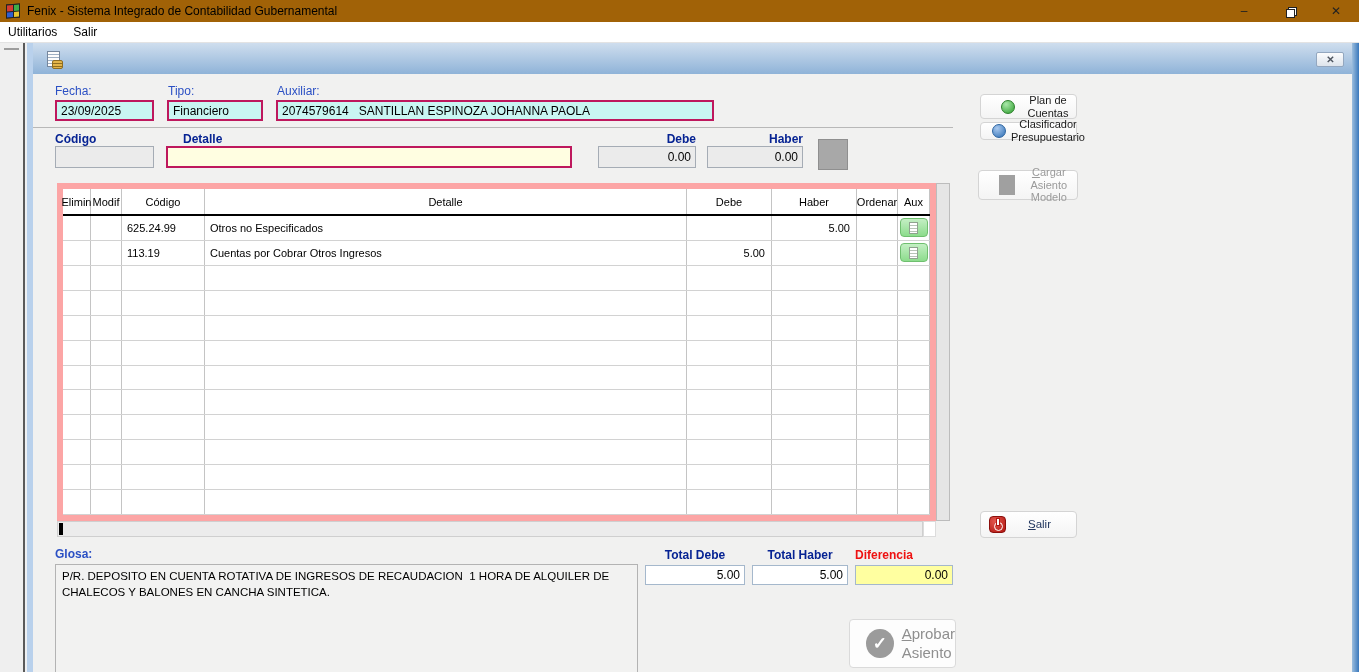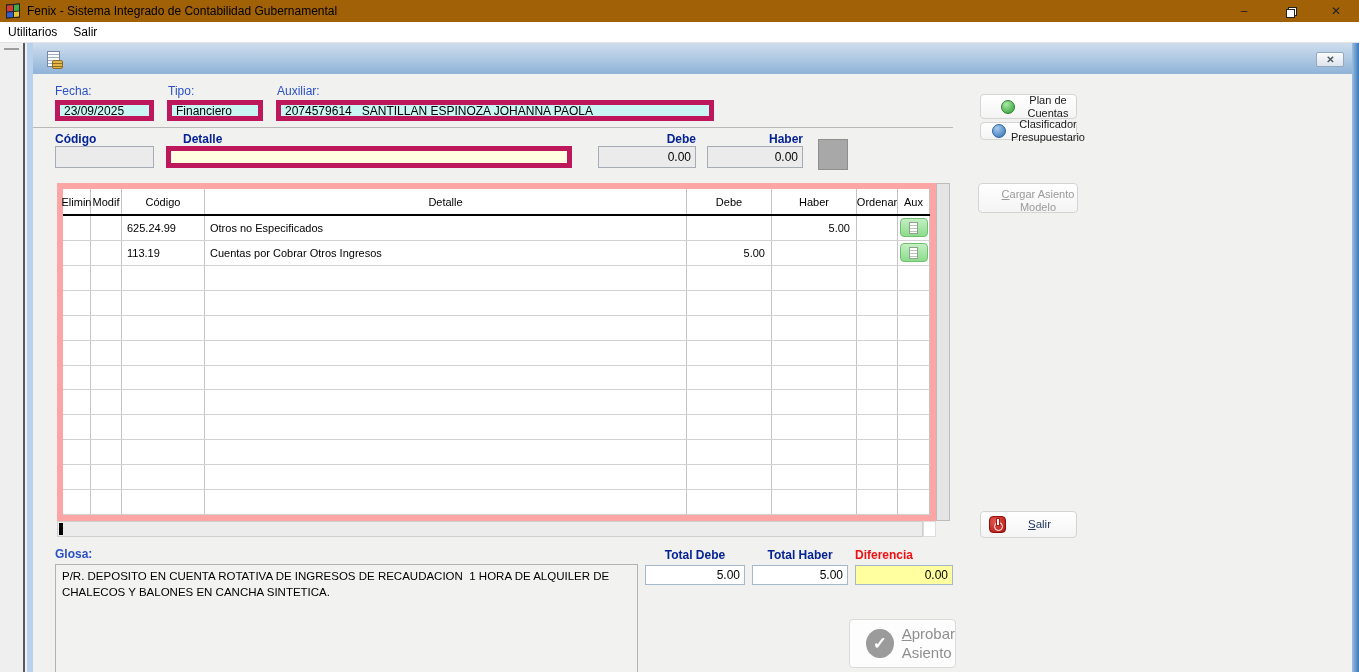--- a/index.html
+++ b/index.html
@@ -32,21 +32,21 @@
   .child-titlebar { position:absolute; left:0; top:0; width:100%; height:31px; background:linear-gradient(#cfdeee,#8fb3d8); display:flex; align-items:center; }
   .doc-icon { position:relative; width:13px; height:16px; margin-left:14px; background:repeating-linear-gradient(#fdfdfd 0 2px,#9fb0c4 2px 3px); border:1px solid #76879d; }
   .doc-icon::after { content:""; position:absolute; right:-4px; bottom:-3px; width:9px; height:7px; background:repeating-linear-gradient(#e3b54a 0 2px,#8f6d20 2px 3px); border:1px solid #8f6d20; border-radius:2px; }
   .child-close { position:absolute; right:8px; top:9px; width:28px; height:15px; background:linear-gradient(#fbfcfd,#dde4ec); border:1px solid #93a7bf; border-radius:2px; display:flex; align-items:center; justify-content:center; font-size:10px; font-weight:bold; color:#4d5560; letter-spacing:-1px; }
 
   
   .abs { position:absolute; }
   .lbl-blue { font-size:12px; color:#2b50c4; }
   .lbl-navy { font-size:12px; font-weight:bold; color:#062393; }
   .lbl-red  { font-size:12px; font-weight:bold; color:#ee1111; }
-  .field { border:5px solid #be185d; font-size:12px; color:#000; display:flex; align-items:center; padding:0 4px; white-space:pre; overflow:hidden; }
+  .field { border:2px solid #be185d; font-size:12px; color:#000; display:flex; align-items:center; padding:0 4px; white-space:pre; overflow:hidden; }
   .cyan { background:#c9f6f2; }
   .ivory { background:#fffee1; }
   .grayfld { background:#ebebeb; border:1px solid #a5acb5; }
   .num { justify-content:flex-end; }
   .sep-line { height:1px; background:#b8b8b8; }
   .gray-square-btn { background:#a8a8a8; border:1px solid #8f8f8f; }
 
   
   .table { position:absolute; left:57px; top:183px; width:879px; height:338px; background:#fff; border:6px solid #fca5a5; display:flex; flex-direction:column; }
   .thead { display:grid; grid-template-columns:28px 31px 83px 482px 85px 85px 41px 1fr; height:27px; border-bottom:2px solid #000; }
@@ -313,21 +313,21 @@
   </div>
 
   <div class="side-btn" style="left:980px;top:94px;width:97px;height:25px;">
     <span class="sphere green"></span>
     <span>Plan de Cuentas</span>
   </div>
   <div class="side-btn" style="left:980px;top:122px;width:97px;height:18px;">
     <span class="sphere blue"></span>
     <span><span>Clasificador</span><br><span>Presupuestario</span></span>
   </div>
-  <div class="side-btn" style="left:978px;top:183px;width:100px;height:30px;gap:6px;flex-direction:column;">
+  <div class="side-btn" style="left:978px;top:170px;width:100px;height:30px;gap:6px;">
     <span class="gray-sq" style="width:20px;height:20px;background:#a0a0a0;"></span>
     <span class="dim-text"><u>C</u><span>argar Asiento</span><br><span>Modelo</span></span>
   </div>
   <div class="side-btn" style="left:980px;top:511px;width:97px;height:27px;justify-content:flex-start;padding-left:8px;gap:22px;">
     <span class="power-icon"></span>
     <span class="salir-text"><u>S</u><span>alir</span></span>
   </div>
 
 </div>
 

